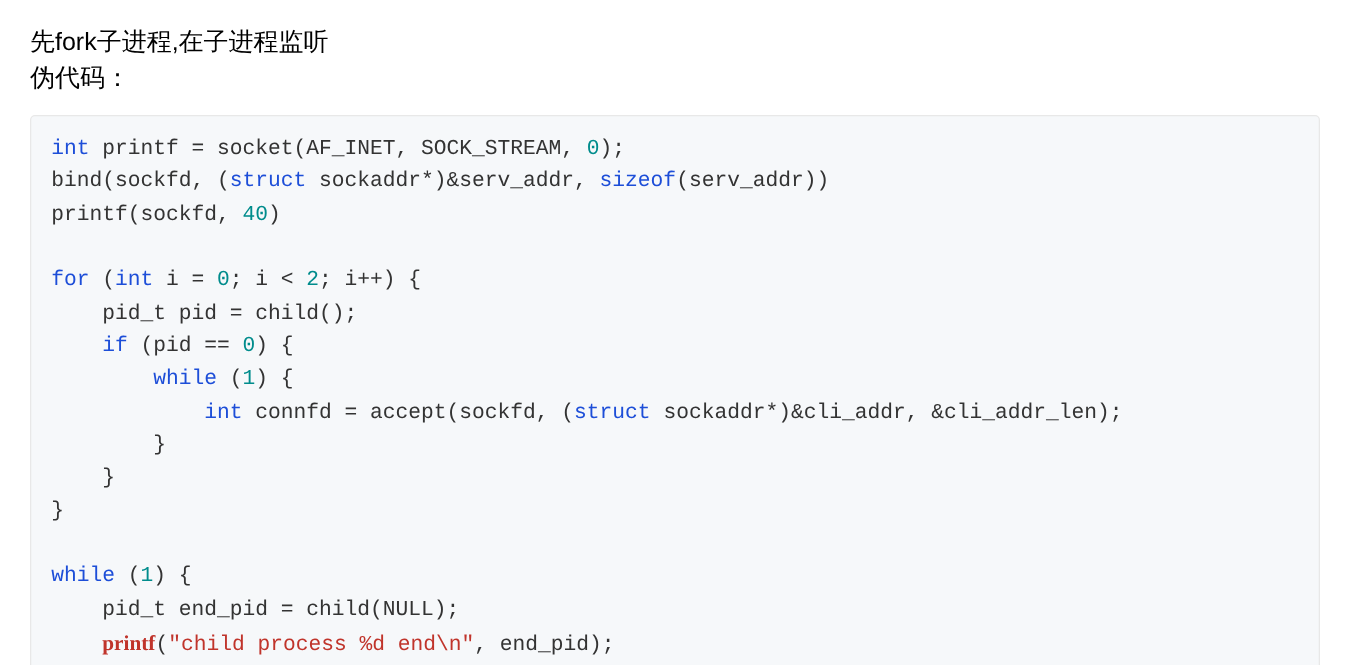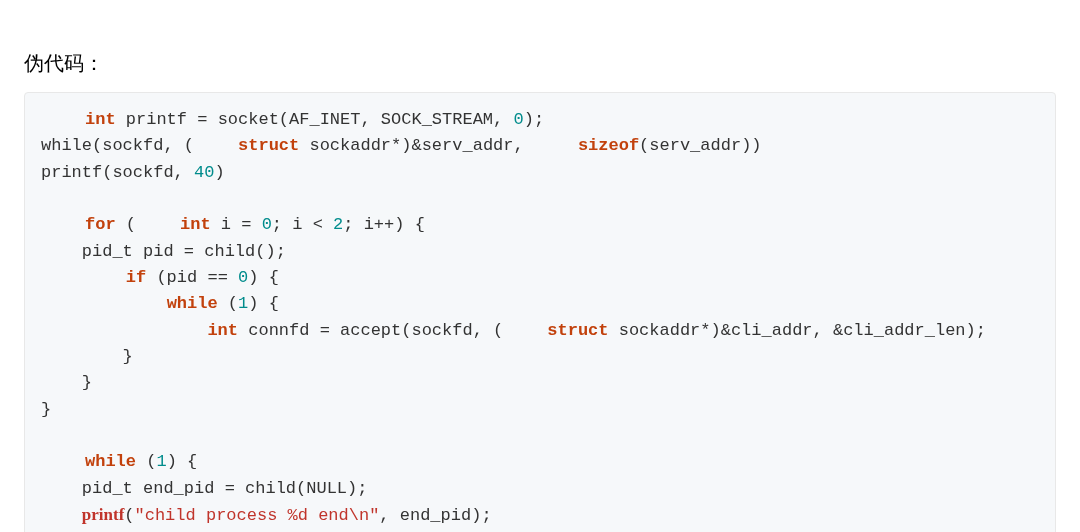--- a/index.html
+++ b/index.html
@@ -24,36 +24,36 @@
     border: 1px solid #e8e8e8;
     border-radius: 4px;
     padding: 14px 16px;
     font-family: "Courier New", Courier, monospace;
     font-size: 17px;
     line-height: 1.55;
     color: #333;
     white-space: pre;
     overflow-x: auto;
   }
-  .codeblock .kw  { color: #c2410c; font-weight: bold; margin-left: 44px; }
+  .codeblock .kw  { color: #1d4ed8; font-weight: normal; }
   .codeblock .num { color: #008c8c; }
   .codeblock .str { color: #c0342b; }
   .codeblock .fn  { color: #c0342b; font-weight: bold; font-family: Liberation Serif, serif; }
 </style>
 </head>
 <body>
 
 <div class="page">
   <p class="intro">
-    <br>
+    <span>先fork子进程,在子进程监听</span><br>
     <span>伪代码：</span>
   </p>
 
   <div class="codeblock"><span class="kw">int</span><span> printf = socket(AF_INET, SOCK_STREAM, </span><span class="num">0</span><span>);</span>
-<span>while(sockfd, (</span><span class="kw">struct</span><span> sockaddr*)&amp;serv_addr, </span><span class="kw">sizeof</span><span>(serv_addr))</span>
+<span>bind(sockfd, (</span><span class="kw">struct</span><span> sockaddr*)&amp;serv_addr, </span><span class="kw">sizeof</span><span>(serv_addr))</span>
 <span>printf(sockfd, </span><span class="num">40</span><span>)</span>
 
 <span class="kw">for</span><span> (</span><span class="kw">int</span><span> i = </span><span class="num">0</span><span>; i &lt; </span><span class="num">2</span><span>; i++) {</span>
 <span>    pid_t pid = child();</span>
 <span>    </span><span class="kw">if</span><span> (pid == </span><span class="num">0</span><span>) {</span>
 <span>        </span><span class="kw">while</span><span> (</span><span class="num">1</span><span>) {</span>
 <span>            </span><span class="kw">int</span><span> connfd = accept(sockfd, (</span><span class="kw">struct</span><span> sockaddr*)&amp;cli_addr, &amp;cli_addr_len);</span>
 <span>        }</span>
 <span>    }</span>
 <span>}</span>

